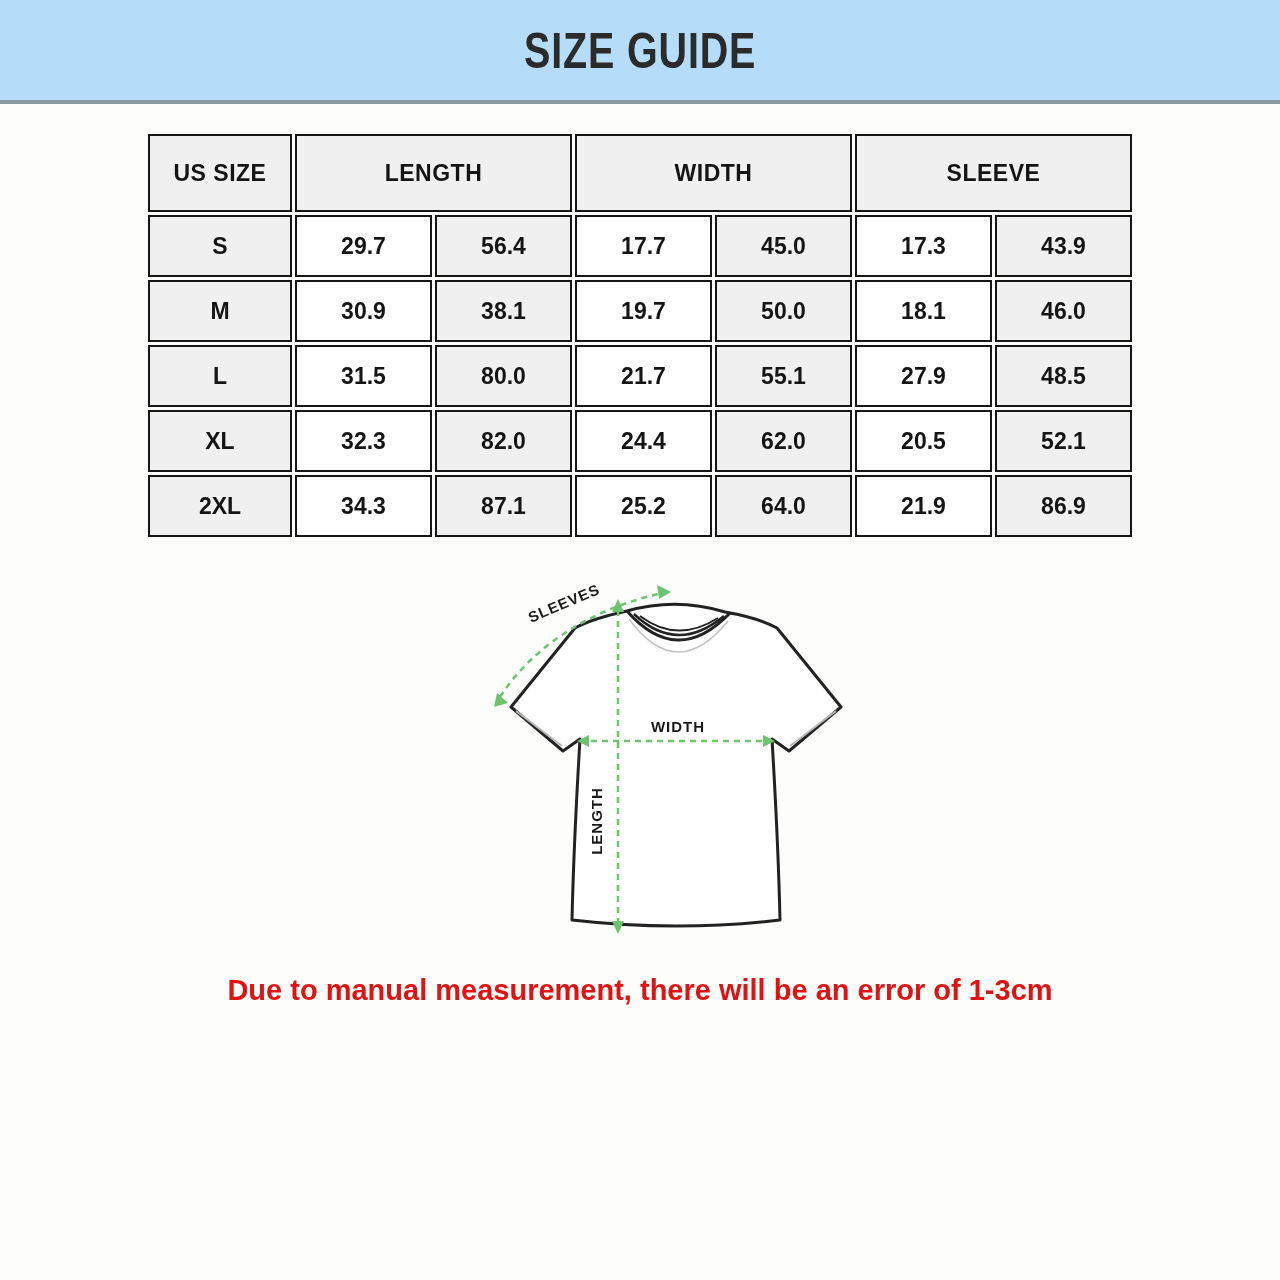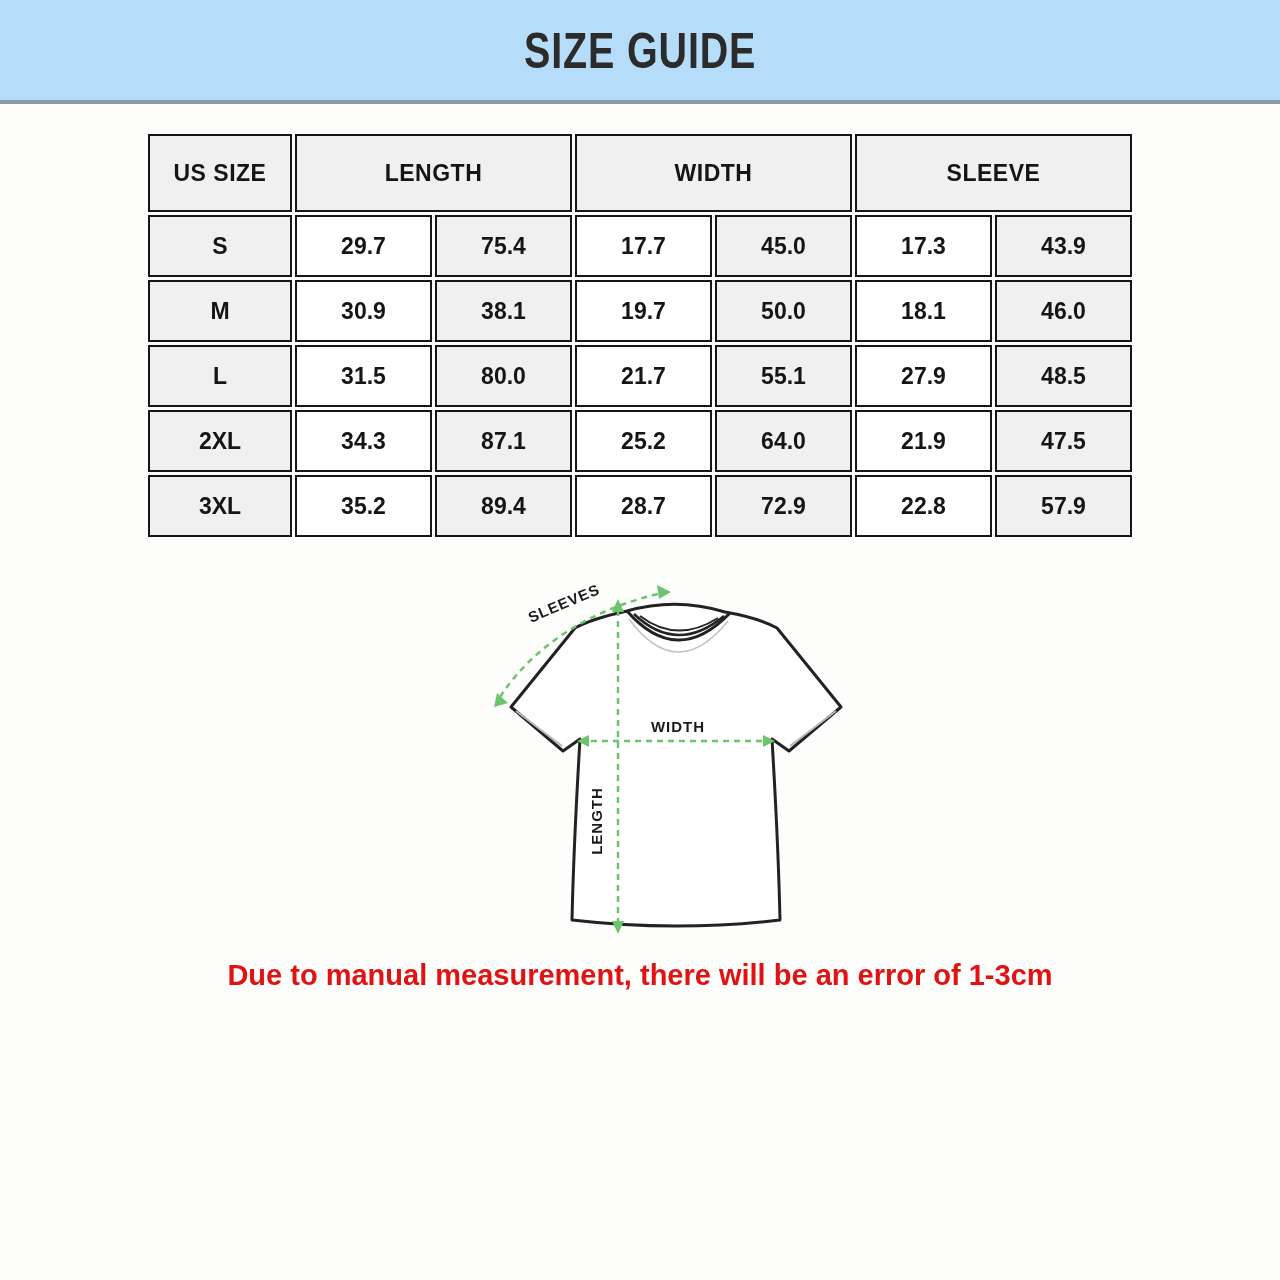--- a/index.html
+++ b/index.html
@@ -40,21 +40,21 @@
   }
   tr.group-row td{height:78px;font-size:23px;letter-spacing:0.5px;background:var(--cell-alt-bg,#f0f0f0);}
   tr.unit-row td,tr.data-row td{height:62px;font-size:23px;}
   tr.unit-row td:nth-child(odd),
   tr.data-row td:nth-child(odd){background:var(--cell-alt-bg,#f0f0f0);}
   
   .diagram-wrap{position:relative;width:1280px;height:414px;margin-top:4px;}
   .diagram-wrap svg{position:absolute;left:478px;top:22px;}
   
   .note{
-    margin-top:1px;
+    margin-top:16px;
     text-align:center;
     font-size:29px;font-weight:bold;
     color:var(--note-red,#e01212);
   }
 </style>
 </head>
 <body>
 
 <div class="banner">
   <div class="banner-title">SIZE GUIDE</div>
@@ -73,21 +73,21 @@
   <tbody>
   <tr class="group-row">
     <td>US SIZE</td>
     <td colspan="2">LENGTH</td>
     <td colspan="2">WIDTH</td>
     <td colspan="2">SLEEVE</td>
   </tr>
   <tr class="data-row">
     <td>S</td>
     <td>29.7</td>
-    <td>75.4</td>
+    <td>56.4</td>
     <td>17.7</td>
     <td>45.0</td>
     <td>17.3</td>
     <td>43.9</td>
   </tr>
   <tr class="data-row">
     <td>M</td>
     <td>30.9</td>
     <td>38.1</td>
     <td>19.7</td>
@@ -98,36 +98,36 @@
   <tr class="data-row">
     <td>L</td>
     <td>31.5</td>
     <td>80.0</td>
     <td>21.7</td>
     <td>55.1</td>
     <td>27.9</td>
     <td>48.5</td>
   </tr>
   <tr class="data-row">
+    <td>XL</td>
+    <td>32.3</td>
+    <td>82.0</td>
+    <td>24.4</td>
+    <td>62.0</td>
+    <td>20.5</td>
+    <td>52.1</td>
+  </tr>
+  <tr class="data-row">
     <td>2XL</td>
     <td>34.3</td>
     <td>87.1</td>
     <td>25.2</td>
     <td>64.0</td>
     <td>21.9</td>
-    <td>47.5</td>
-  </tr>
-  <tr class="data-row">
-    <td>3XL</td>
-    <td>35.2</td>
-    <td>89.4</td>
-    <td>28.7</td>
-    <td>72.9</td>
-    <td>22.8</td>
-    <td>57.9</td>
+    <td>86.9</td>
   </tr>
   </tbody>
 </table>
 
 <div class="diagram-wrap">
   <svg width="400" height="400" viewBox="0 0 400 400">
 
     <path d="M149,45 C126,50 108,56 97,62 L33,141 L85,185 L102,173
          C98,240 95,310 94,354 Q198,366 302,354 C301,310 298,240 294,173
          L311,185 L363,141 L299,62 C288,56 270,50 247,46 Q198,31 149,45 Z" fill="#ffffff" stroke="#222222" stroke-width="3" stroke-linejoin="round"></path>

